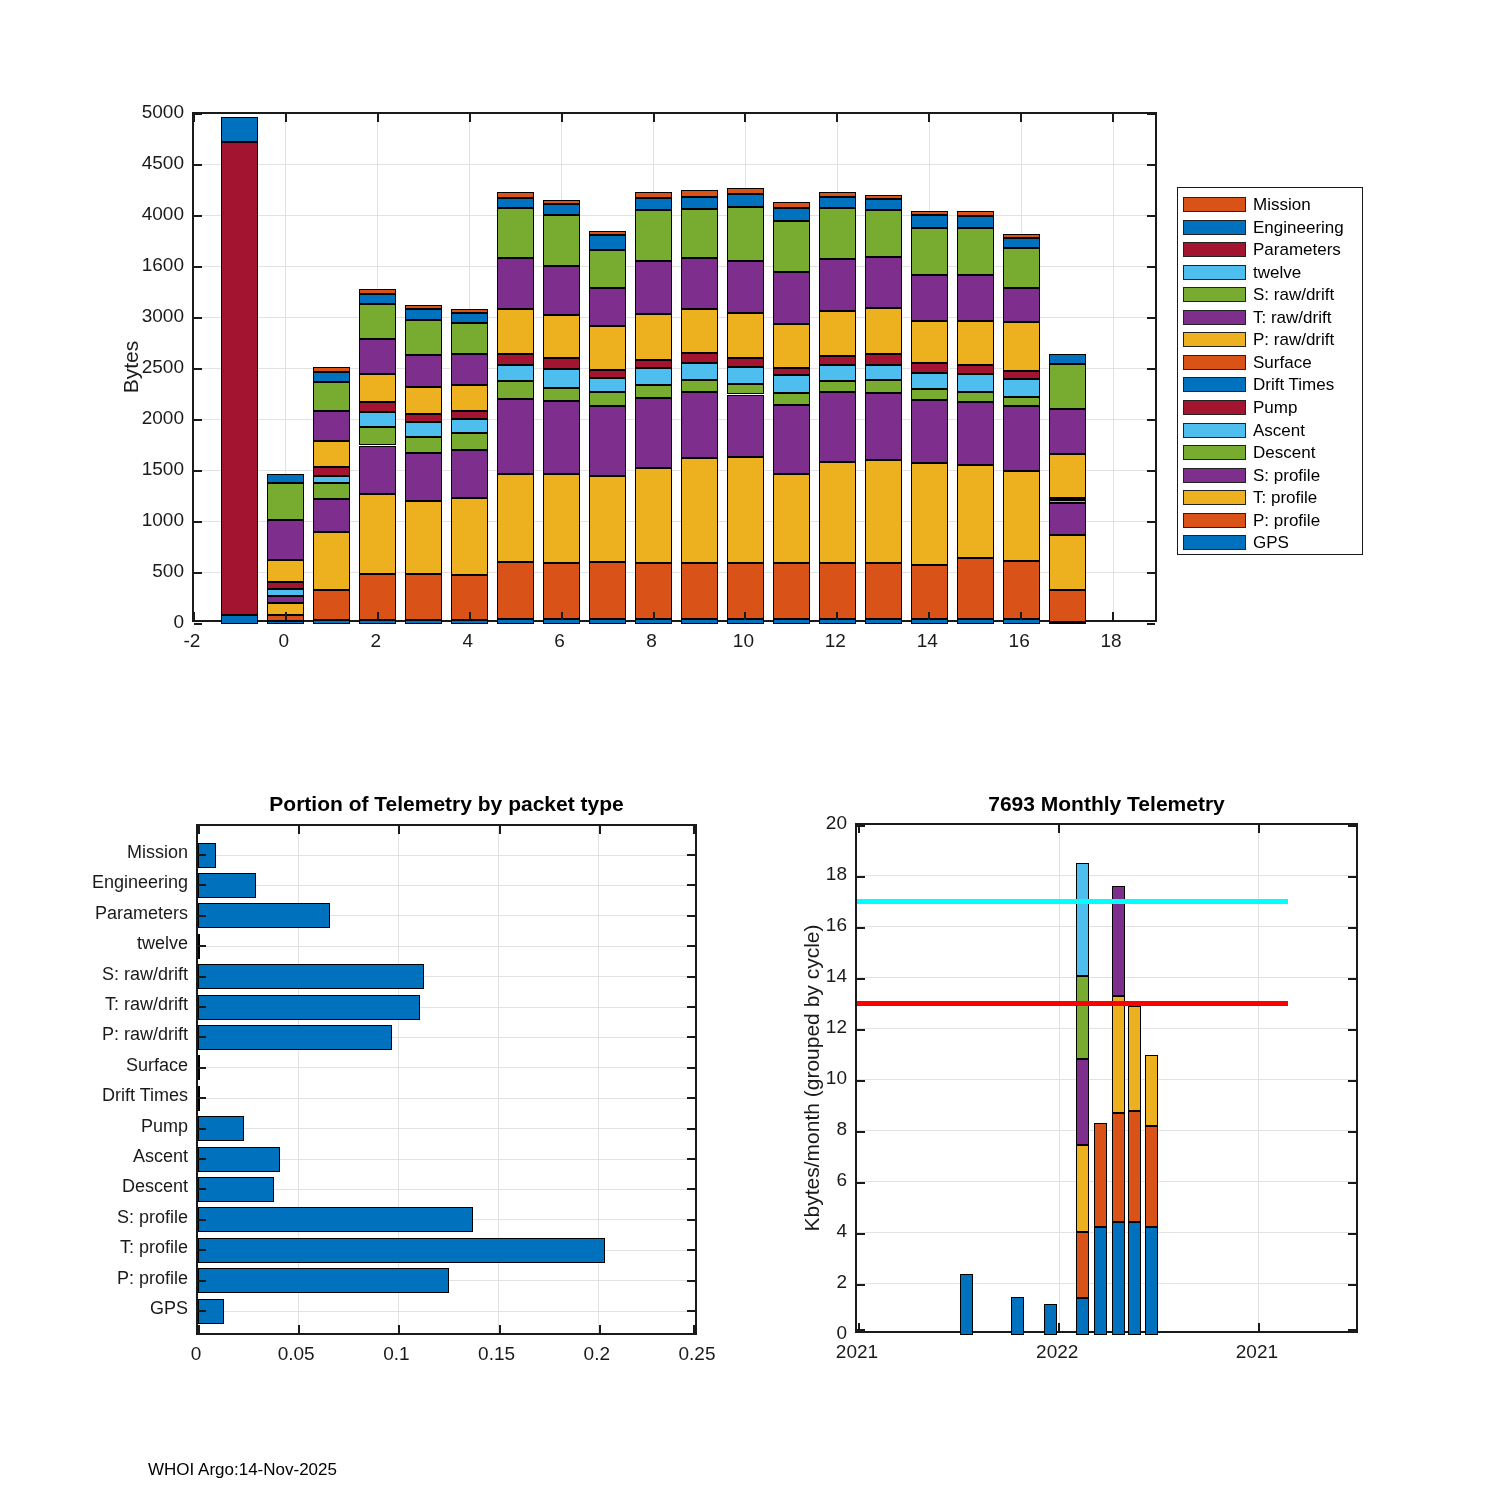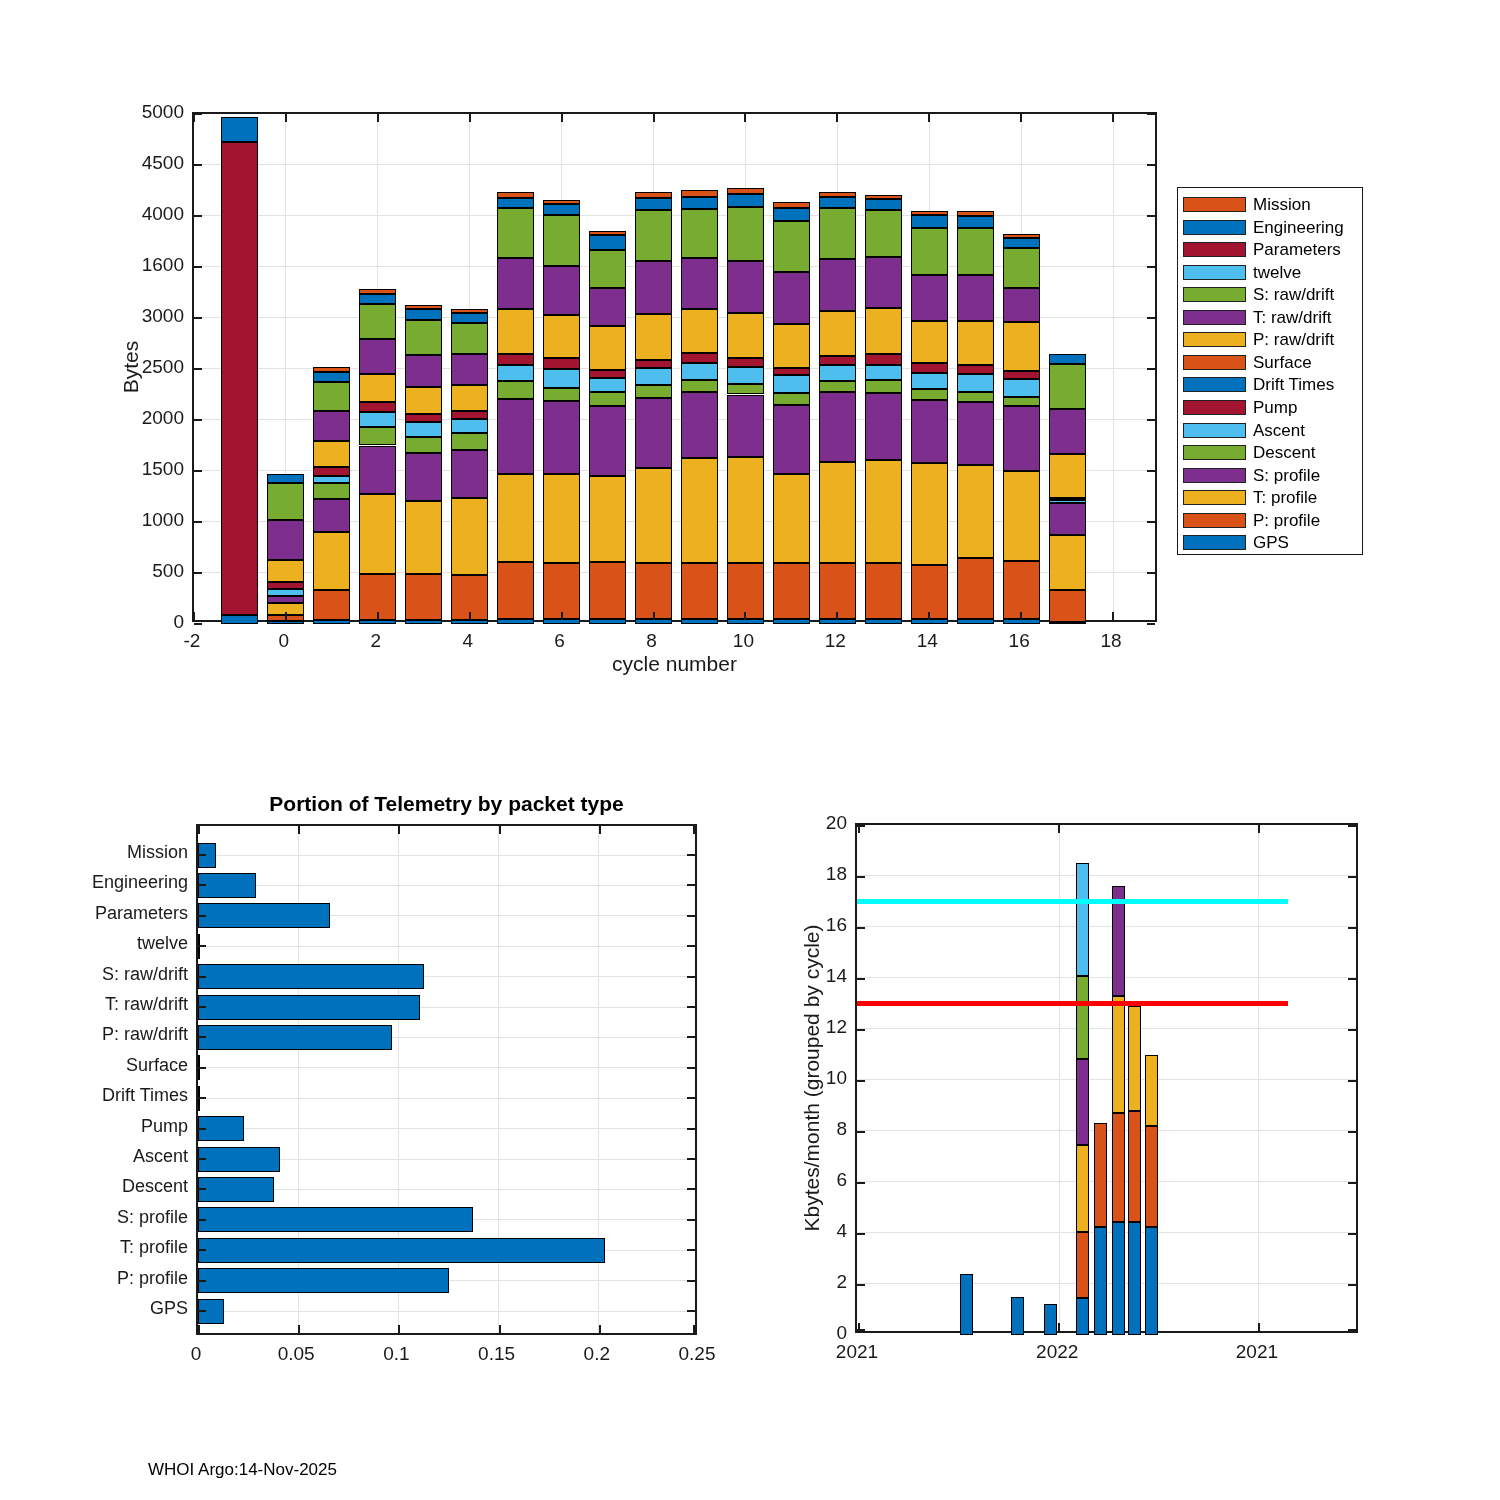--- a/index.html
+++ b/index.html
@@ -297,21 +297,20 @@
       <div style="position: absolute; right: 0px; top: 203px; width: 8px; height: 2px; background: rgb(26, 26, 26);"></div>
       <div style="position: absolute; left: 0px; top: 152px; width: 8px; height: 2px; background: rgb(26, 26, 26);"></div>
       <div style="position: absolute; right: 0px; top: 152px; width: 8px; height: 2px; background: rgb(26, 26, 26);"></div>
       <div style="position: absolute; left: 0px; top: 101px; width: 8px; height: 2px; background: rgb(26, 26, 26);"></div>
       <div style="position: absolute; right: 0px; top: 101px; width: 8px; height: 2px; background: rgb(26, 26, 26);"></div>
       <div style="position: absolute; left: 0px; top: 50px; width: 8px; height: 2px; background: rgb(26, 26, 26);"></div>
       <div style="position: absolute; right: 0px; top: 50px; width: 8px; height: 2px; background: rgb(26, 26, 26);"></div>
       <div style="position: absolute; left: 0px; top: -1px; width: 8px; height: 2px; background: rgb(26, 26, 26);"></div>
       <div style="position: absolute; right: 0px; top: -1px; width: 8px; height: 2px; background: rgb(26, 26, 26);"></div>
     </div>
-  <div class="axlab" style="left:192px;top:652px;width:965px;">cycle number</div>
   <div class="legend" id="legend1" style="left:1177px;top:187px;width:186px;height:368px;">
       <div style="position: absolute; left: 5px; top: 9px; width: 63px; height: 15px; background: rgb(217, 83, 25); border: 1px solid rgb(34, 34, 34); box-sizing: border-box;"></div>
       <div class="legendlab" style="position: absolute; left: 75px; top: 6px; height: 22px; line-height: 21px;">Mission</div>
       <div style="position: absolute; left: 5px; top: 31.55px; width: 63px; height: 15px; background: rgb(0, 114, 189); border: 1px solid rgb(34, 34, 34); box-sizing: border-box;"></div>
       <div class="legendlab" style="position: absolute; left: 75px; top: 28.55px; height: 22px; line-height: 21px;">Engineering</div>
       <div style="position: absolute; left: 5px; top: 54.1px; width: 63px; height: 15px; background: rgb(162, 20, 47); border: 1px solid rgb(34, 34, 34); box-sizing: border-box;"></div>
       <div class="legendlab" style="position: absolute; left: 75px; top: 51.1px; height: 22px; line-height: 21px;">Parameters</div>
       <div style="position: absolute; left: 5px; top: 76.65px; width: 63px; height: 15px; background: rgb(77, 190, 238); border: 1px solid rgb(34, 34, 34); box-sizing: border-box;"></div>
       <div class="legendlab" style="position: absolute; left: 75px; top: 73.65px; height: 22px; line-height: 21px;">twelve</div>
       <div style="position: absolute; left: 5px; top: 99.2px; width: 63px; height: 15px; background: rgb(119, 172, 48); border: 1px solid rgb(34, 34, 34); box-sizing: border-box;"></div>
@@ -417,20 +416,21 @@
       <div style="position: absolute; left: 0px; top: 392.8px; width: 8px; height: 2px; background: rgb(26, 26, 26);"></div>
       <div style="position: absolute; right: 0px; top: 392.8px; width: 8px; height: 2px; background: rgb(26, 26, 26);"></div>
       <div style="position: absolute; left: 0px; top: 423.2px; width: 8px; height: 2px; background: rgb(26, 26, 26);"></div>
       <div style="position: absolute; right: 0px; top: 423.2px; width: 8px; height: 2px; background: rgb(26, 26, 26);"></div>
       <div style="position: absolute; left: 0px; top: 453.6px; width: 8px; height: 2px; background: rgb(26, 26, 26);"></div>
       <div style="position: absolute; right: 0px; top: 453.6px; width: 8px; height: 2px; background: rgb(26, 26, 26);"></div>
       <div style="position: absolute; left: 0px; top: 484px; width: 8px; height: 2px; background: rgb(26, 26, 26);"></div>
       <div style="position: absolute; right: 0px; top: 484px; width: 8px; height: 2px; background: rgb(26, 26, 26);"></div>
     </div>
 
+  <div class="chtitle small" style="left:855px;top:792px;width:503px;">7693 Monthly Telemetry</div>
   <div class="vwrap" style="left:812px;top:1078px;">
     <div class="vlab">Kbytes/month (grouped by cycle)</div>
   </div>
   <div class="plot" id="plot3" style="left:855px;top:823px;width:503px;height:510px;">
       <div style="position: absolute; left: 0px; top: 458px; width: 100%; height: 1px; background: rgb(226, 226, 226);"></div>
       <div style="position: absolute; left: 0px; top: 407px; width: 100%; height: 1px; background: rgb(226, 226, 226);"></div>
       <div style="position: absolute; left: 0px; top: 356px; width: 100%; height: 1px; background: rgb(226, 226, 226);"></div>
       <div style="position: absolute; left: 0px; top: 305px; width: 100%; height: 1px; background: rgb(226, 226, 226);"></div>
       <div style="position: absolute; left: 0px; top: 254px; width: 100%; height: 1px; background: rgb(226, 226, 226);"></div>
       <div style="position: absolute; left: 0px; top: 203px; width: 100%; height: 1px; background: rgb(226, 226, 226);"></div>

